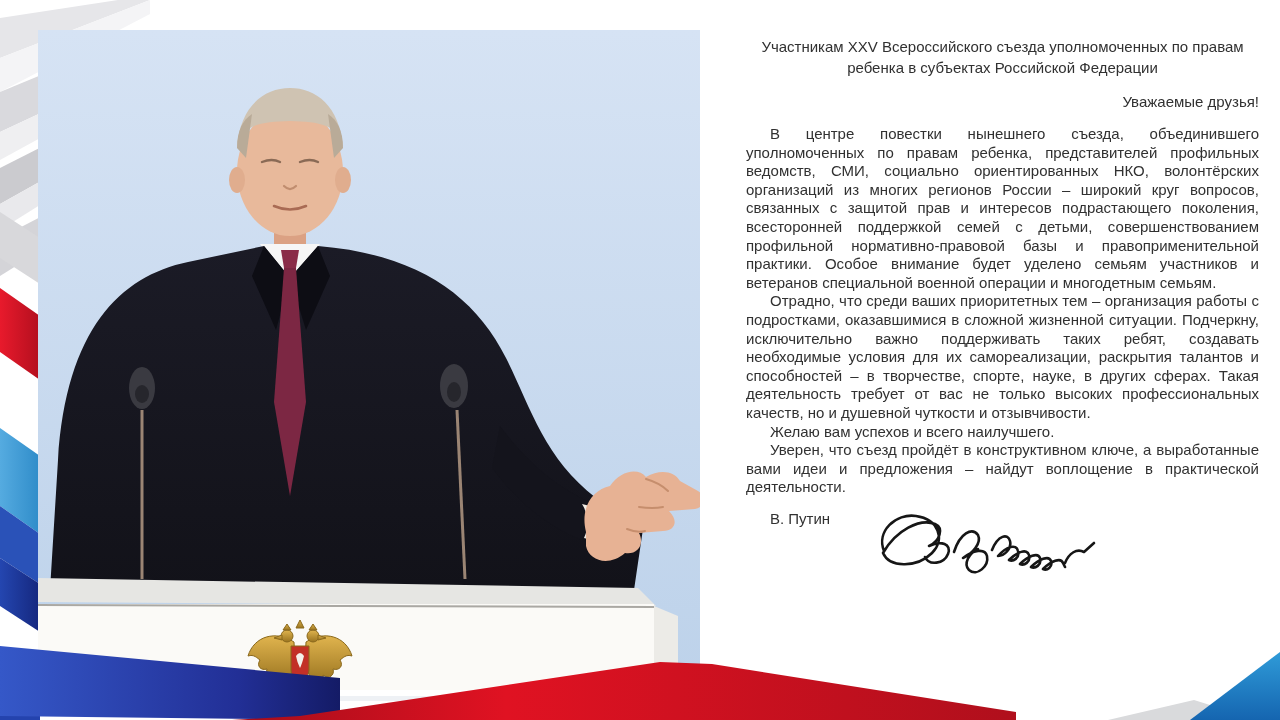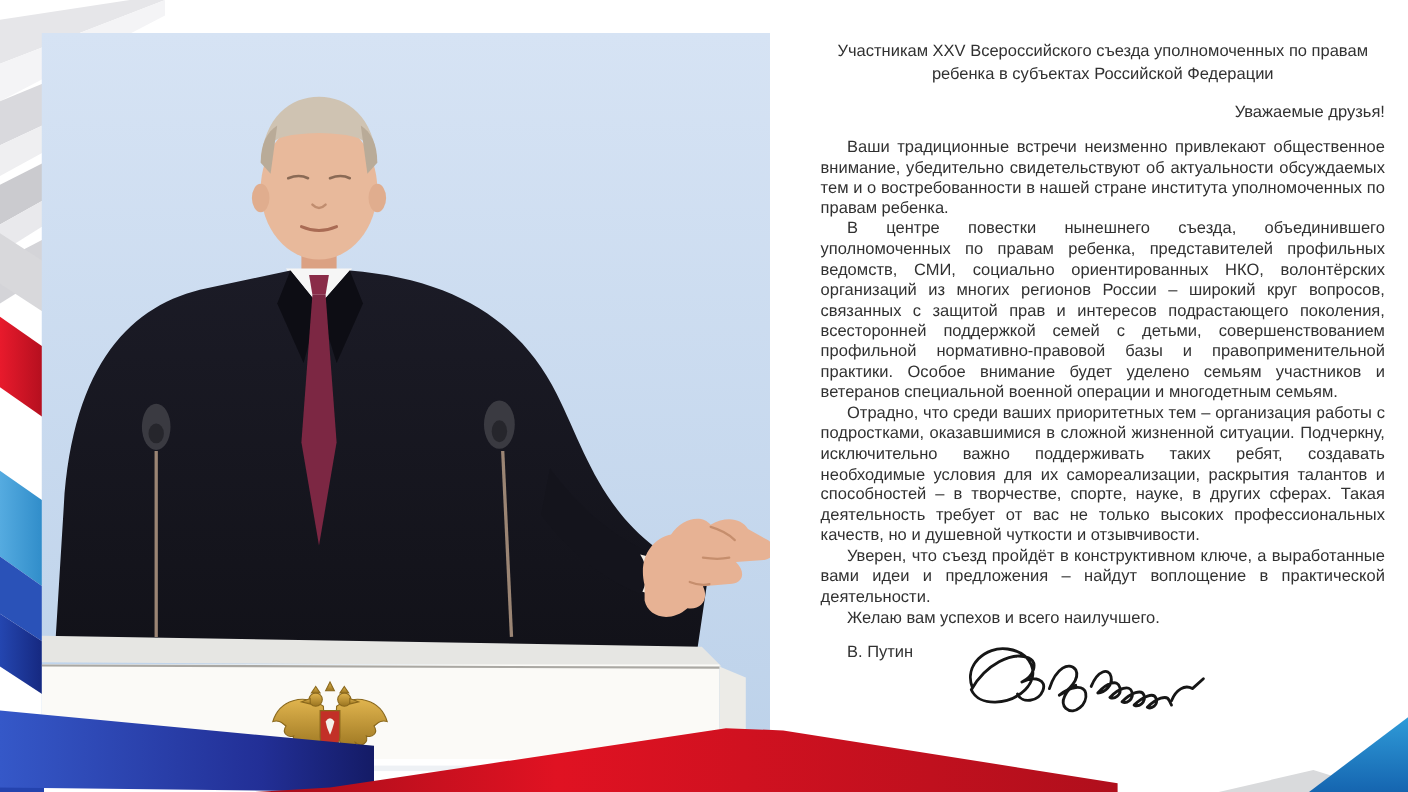--- a/index.html
+++ b/index.html
@@ -177,25 +177,24 @@
         <path d="M608,449 q14,4 22,12 M601,477 q14,2 24,0 M589,499 q10,4 18,2" stroke="#c68e6d" stroke-width="2" fill="none" stroke-linecap="round"></path>
       </g>
     </svg>
   </div>
 
   <div class="letter">
     <p class="letter-heading">Участникам XXV Всероссийского съезда уполномоченных по правам ребенка в субъектах Российской Федерации</p>
     <p class="letter-salutation">Уважаемые друзья!</p>
     <div class="letter-body">
 
-        <p>Ваши традиционные встречи неизменно привлекают общественное внимание, убедительно свидетельствуют об актуальности обсуждаемых тем и о востребованности в нашей стране института уполномоченных по правам ребенка.</p>
         <p>В центре повестки нынешнего съезда, объединившего уполномоченных по правам ребенка, представителей профильных ведомств, СМИ, социально ориентированных НКО, волонтёрских организаций из многих регионов России – широкий круг вопросов, связанных с защитой прав и интересов подрастающего поколения, всесторонней поддержкой семей с детьми, совершенствованием профильной нормативно-правовой базы и правоприменительной практики. Особое внимание будет уделено семьям участников и ветеранов специальной военной операции и многодетным семьям.</p>
         <p>Отрадно, что среди ваших приоритетных тем – организация работы с подростками, оказавшимися в сложной жизненной ситуации. Подчеркну, исключительно важно поддерживать таких ребят, создавать необходимые условия для их самореализации, раскрытия талантов и способностей – в творчестве, спорте, науке, в других сферах. Такая деятельность требует от вас не только высоких профессиональных качеств, но и душевной чуткости и отзывчивости.</p>
+        <p>Желаю вам успехов и всего наилучшего.</p>
         <p>Уверен, что съезд пройдёт в конструктивном ключе, а выработанные вами идеи и предложения – найдут воплощение в практической деятельности.</p>
-        <p>Желаю вам успехов и всего наилучшего.</p>
       </div>
     <div class="sig-row">
       <span class="sig-name">В. Путин</span>
       <svg class="sig-autograph" width="240" height="84" viewBox="0 0 240 84" aria-hidden="true">
         <g fill="none" stroke="#161616" stroke-width="2.6" stroke-linecap="round" stroke-linejoin="round">
           <path d="M16,48 C8,28 28,10 48,13 C70,16 78,36 64,50 C50,64 22,66 15,50 C28,27 52,15 67,21 C76,25 72,38 61,43 C73,37 84,41 80,51 C76,61 61,63 57,54"></path>
           <path d="M86,49 C92,30 104,24 110,32 C114,40 104,51 95,55 C105,47 117,45 119,53 C121,63 109,74 101,67 C95,61 101,50 110,46"></path>
           <path d="M124,47 C130,32 140,30 142,38 C144,46 136,53 130,53 C138,44 148,40 150,48 C152,55 145,59 141,57 C149,49 159,45 161,52 C163,59 156,63 152,61 C160,53 170,49 172,55 C174,62 167,66 163,64 C171,56 181,52 183,58 C185,64 179,68 175,66 C183,58 193,54 195,60 L197,64"></path>
           <path d="M197,60 C201,50 209,45 216,49 L226,40"></path>
         </g>

